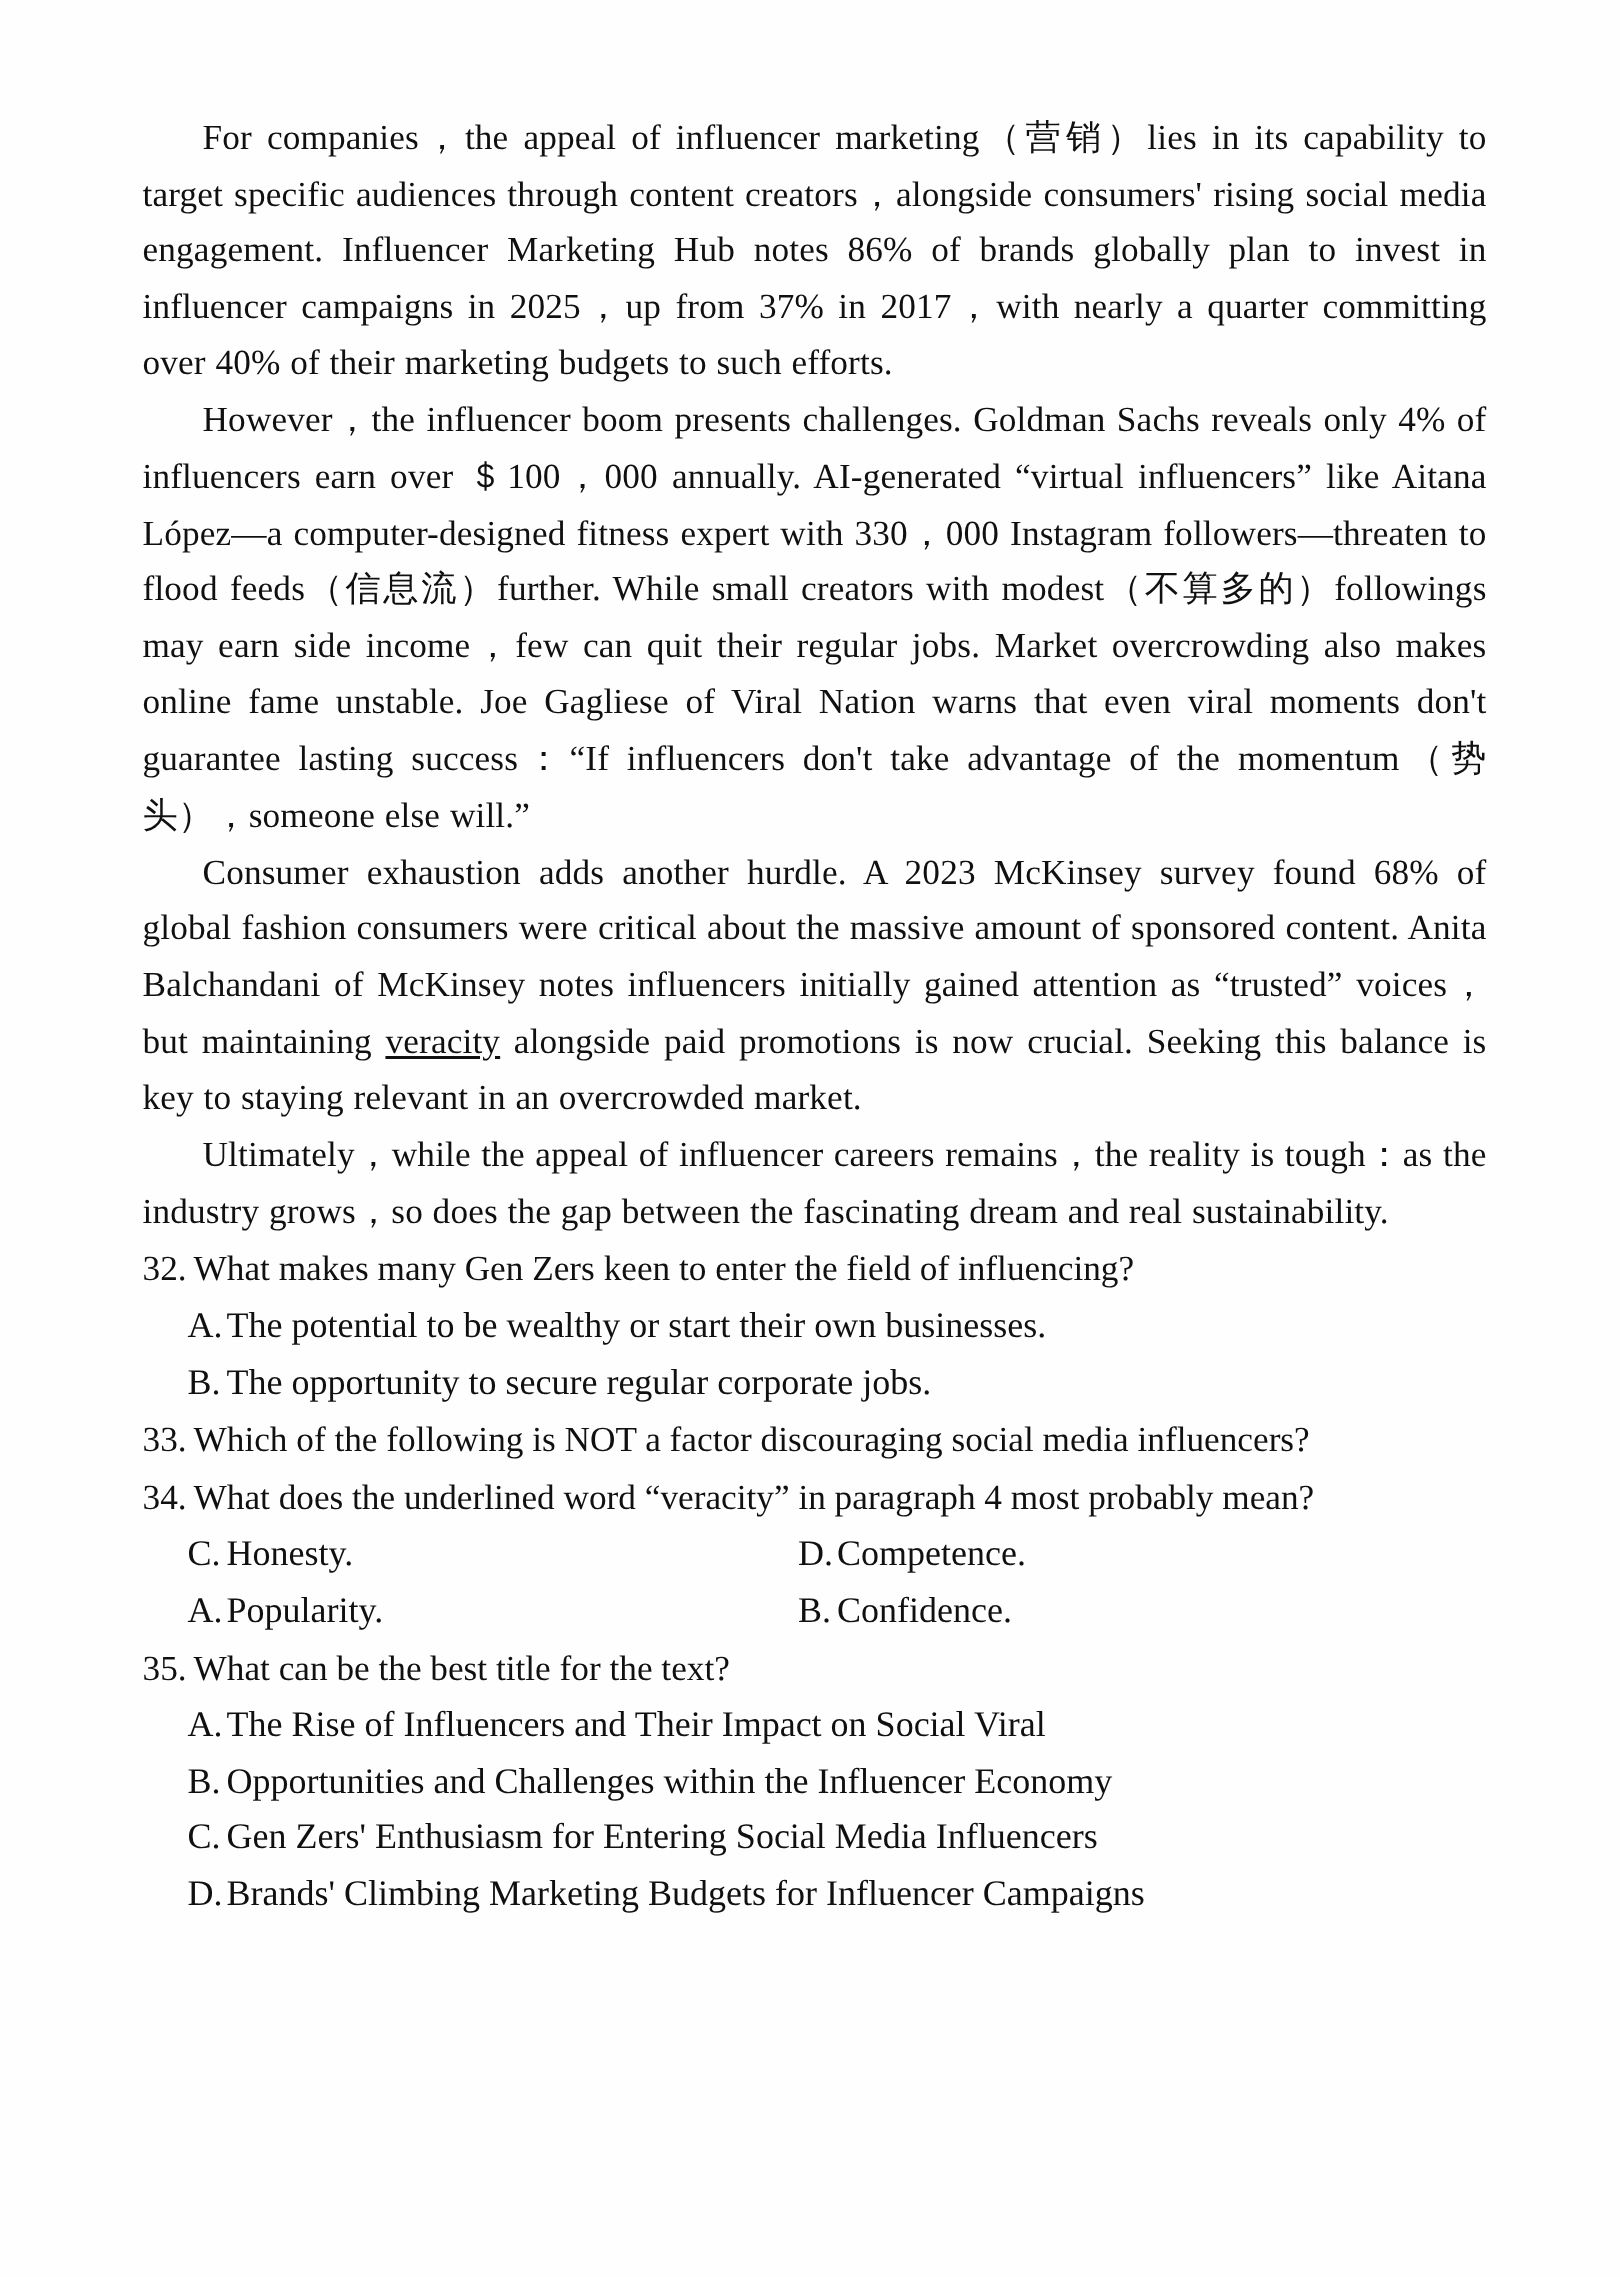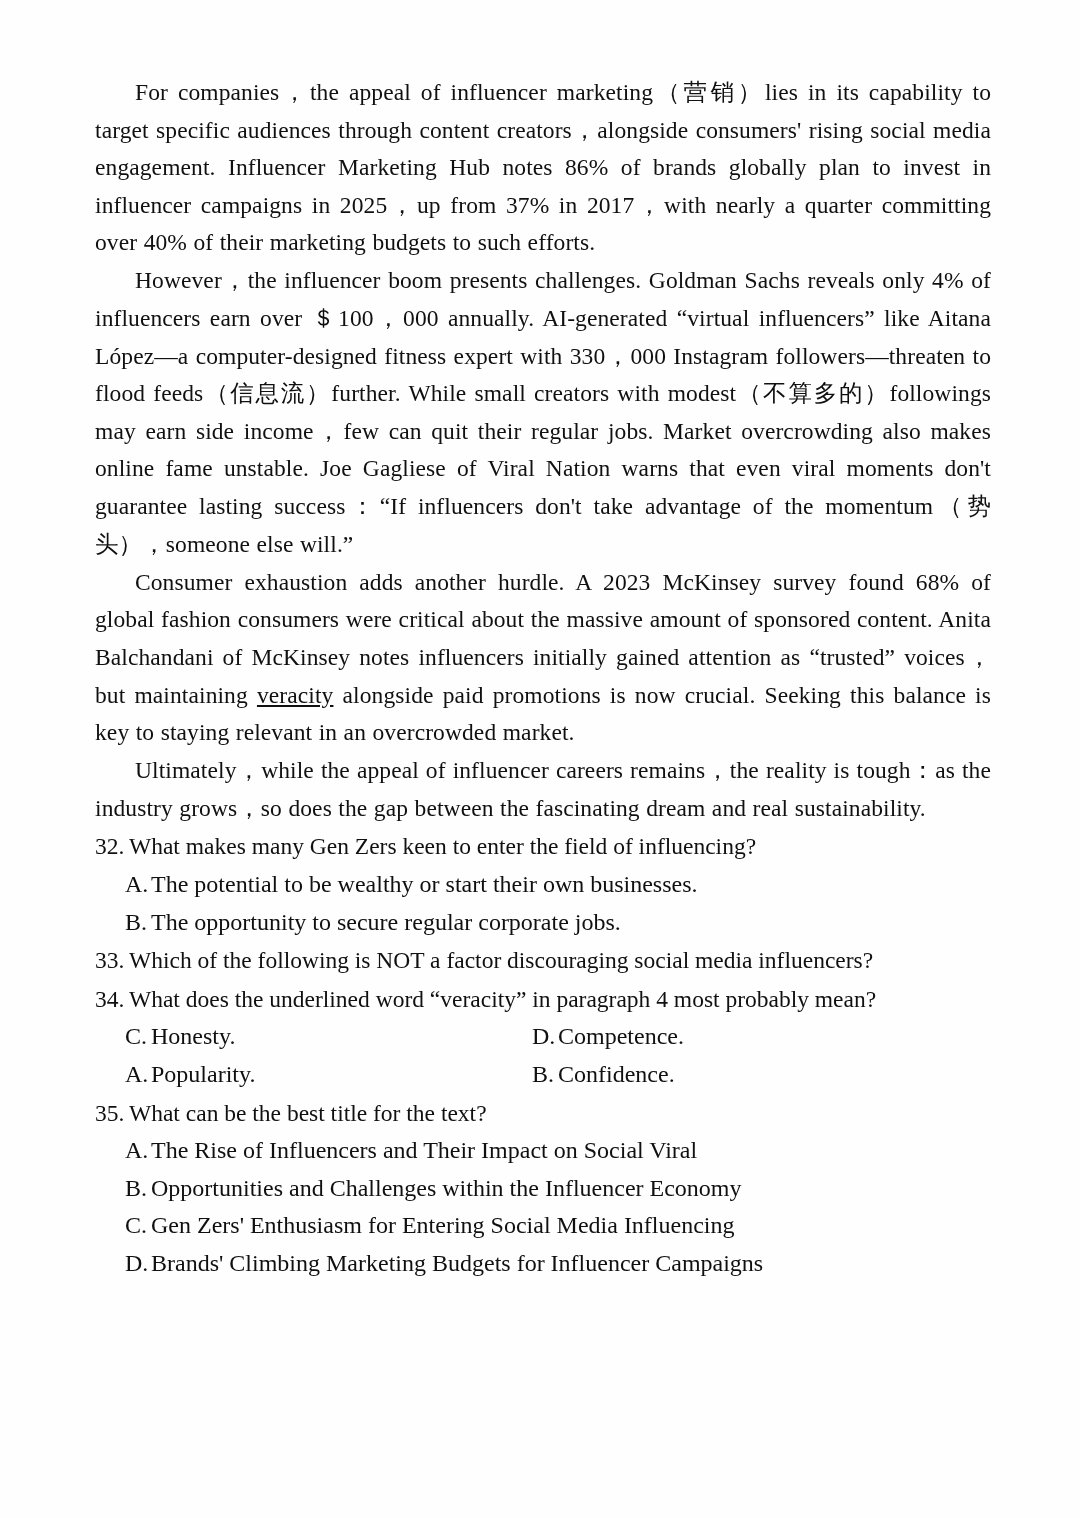--- a/index.html
+++ b/index.html
@@ -136,20 +136,20 @@
           <div class="opts-grid">
             <span class="grid-line"><div class="opt-row col-a"><span class="opt-letter">C.</span><span>Honesty.</span></div><div class="opt-row col-b"><span class="opt-letter">D.</span><span>Competence.</span></div></span>
             <span class="grid-line"><div class="opt-row col-a"><span class="opt-letter">A.</span><span>Popularity.</span></div><div class="opt-row col-b"><span class="opt-letter">B.</span><span>Confidence.</span></div></span>
           </div>
         </div>
         <div class="q-block">
           <div class="q-stem"><span class="q-num">35.</span><span>What can be the best title for the text?</span></div>
           <div class="opts-stack">
             <div class="opt-row"><span class="opt-letter">A.</span><span>The Rise of Influencers and Their Impact on Social Viral</span></div>
             <div class="opt-row"><span class="opt-letter">B.</span><span>Opportunities and Challenges within the Influencer Economy</span></div>
-            <div class="opt-row"><span class="opt-letter">C.</span><span>Gen Zers' Enthusiasm for Entering Social Media Influencing</span></div>
+            <div class="opt-row"><span class="opt-letter">C.</span><span>Gen Zers' Enthusiasm for Entering Social Media Influencers</span></div>
             <div class="opt-row"><span class="opt-letter">D.</span><span>Brands' Climbing Marketing Budgets for Influencer Campaigns</span></div>
           </div>
         </div>
       </div>
 
   </div>
 </div>
 
 </body></html>

